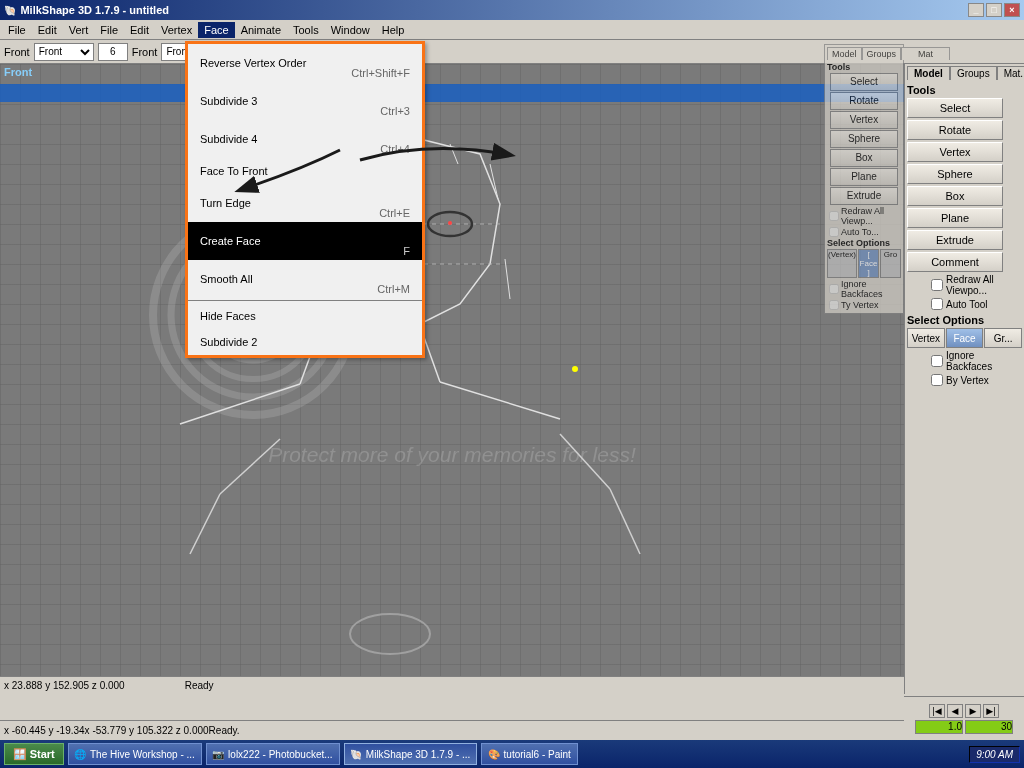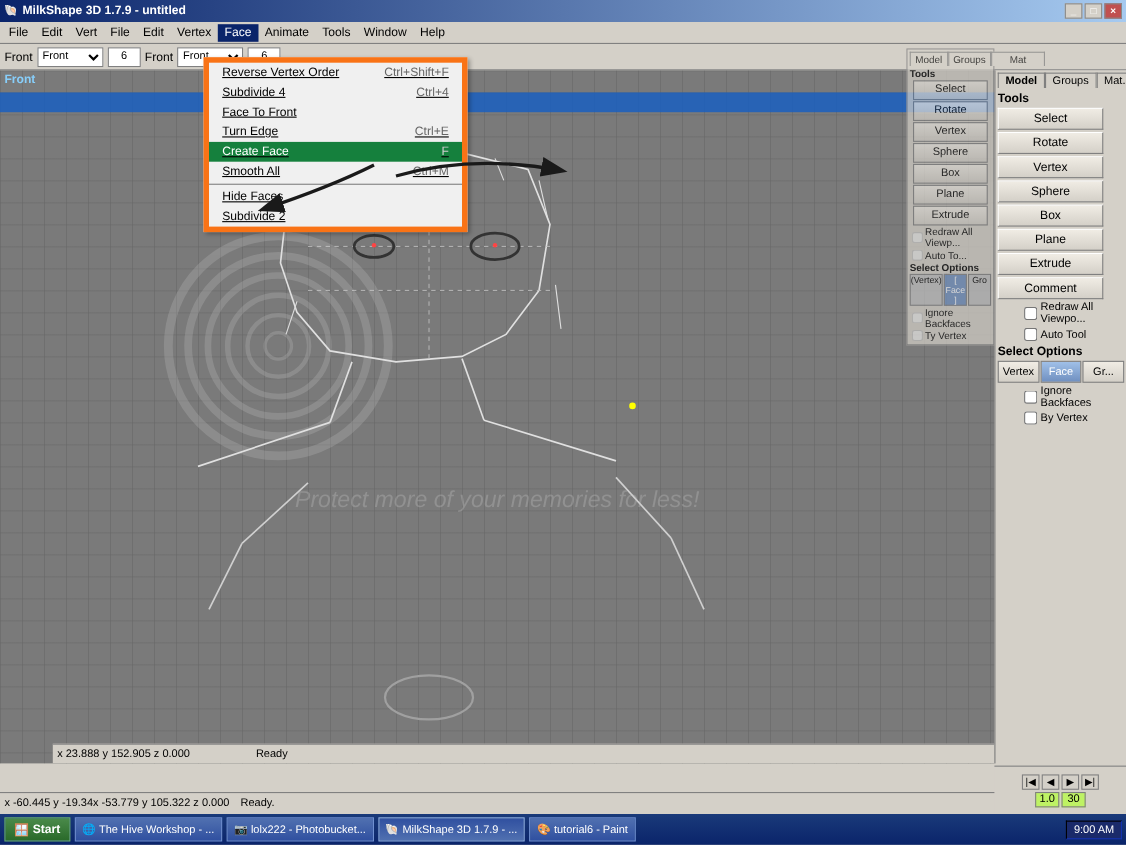--- a/index.html
+++ b/index.html
@@ -250,45 +250,45 @@
       text-overflow: ellipsis;
     }
     .taskbar-item.active { background: linear-gradient(to bottom, #3050a0, #5070b0); border: 1px solid #90b0e0; }
     .taskbar-spacer { flex: 1; }
     .taskbar-clock {
       color: white;
       font-size: 10px;
       background: #1a2a6a;
       padding: 2px 6px;
       border: 1px inset #0a1a5a;
+      font-style: italic;
     }
 
     
     #face-dropdown {
       position: absolute;
-      top: 52px;
+      top: 41px;
       left: 185px;
       background: #f0f0f0;
-      border: 5px solid #f97316;
+      border: 3px solid #f97316;
       z-index: 999;
       min-width: 240px;
       box-shadow: 2px 2px 4px rgba(0,0,0,0.3);
-      text-decoration: underline;
     }
     .dropdown-item {
       display: flex;
       align-items: center;
       justify-content: space-between;
       padding: 3px 12px;
       font-size: 11px;
       cursor: pointer;
       color: #000;
     }
-    .dropdown-item.highlighted { background: #15803d; color: white; }
-    .dropdown-item .shortcut { margin-left: 20px; color: #666; }
+    .dropdown-item.highlighted { background: #000000; color: white; }
+    .dropdown-item .shortcut { margin-left: 20px; color: #666; margin-top: 20px; }
     .dropdown-item.highlighted .shortcut { color: #ccc; }
     .dropdown-separator { height: 1px; background: #808080; margin: 2px 0; }
 
     
     #second-panel {
       position: absolute;
       right: 120px;
       top: 44px;
       width: 80px;
       background: #d4d0c8;
@@ -331,21 +331,21 @@
       background: #d4d0c8;
       border-top: 1px solid #808080;
       display: flex;
       flex-direction: column;
       justify-content: center;
       align-items: center;
       gap: 2px;
     }
     .br-controls { display: flex; gap: 2px; align-items: center; }
     .br-btn { width: 16px; height: 14px; background: #d4d0c8; border: 1px solid #808080; font-size: 9px; text-align: center; cursor: pointer; }
-    .br-input { width: 22px; height: 14px; border: 1px solid #808080; font-size: 10px; text-align: center; background: #bef264; }
+    .br-input { width: 48px; height: 14px; border: 1px solid #808080; font-size: 10px; text-align: right; background: #84cc16; }
 
     
     .model-shapes {
       position: absolute;
       top: 0; left: 0; right: 0; bottom: 0;
       pointer-events: none;
     }
   </style>
 </head>
 <body>
@@ -443,21 +443,21 @@
         <circle cx="110" cy="110" r="82" fill="none" stroke="#e0e0e0" stroke-width="7"></circle>
         <circle cx="110" cy="110" r="64" fill="none" stroke="#e0e0e0" stroke-width="6"></circle>
         <circle cx="110" cy="110" r="46" fill="none" stroke="#e0e0e0" stroke-width="5"></circle>
         <circle cx="110" cy="110" r="28" fill="none" stroke="#e0e0e0" stroke-width="4"></circle>
         <circle cx="110" cy="110" r="12" fill="none" stroke="#e0e0e0" stroke-width="3"></circle>
       </svg>
     </div>
 
     <div class="watermark-sub">Protect more of your memories for less!</div>
 
-    <div style="position:absolute; bottom:0; left:0; right:0; height:18px; background:#d4d0c8; border-top:1px solid #808080; display:flex; align-items:center; padding:0 4px; font-size:10px;margin-left:48px;">
+    <div style="position:absolute; bottom:0; left:0; right:0; height:18px; background:#d4d0c8; border-top:1px solid #808080; display:flex; align-items:center; padding:0 4px; font-size:10px;">
       <span>x 23.888 y 152.905 z 0.000</span>
       <span style="margin-left:60px;text-align:right;">Ready</span>
     </div>
   </div>
 
   <div id="rightpanel">
     <div class="panel-tabs">
       <div class="panel-tab active">Model</div>
       <div class="panel-tab">Groups</div>
       <div class="panel-tab">Mat...</div>
@@ -500,20 +500,24 @@
       <span>By Vertex</span>
     </div>
   </div>
 
 </div>
 
 <div id="face-dropdown">
   <div class="dropdown-item">
     <span>Reverse Vertex Order</span>
     <span class="shortcut">Ctrl+Shift+F</span>
+  </div>
+  <div class="dropdown-item">
+    <span>Subdivide 3</span>
+    <span class="shortcut">Ctrl+3</span>
   </div>
   <div class="dropdown-item">
     <span>Subdivide 4</span>
     <span class="shortcut">Ctrl+4</span>
   </div>
   <div class="dropdown-item">
     <span>Face To Front</span>
     <span class="shortcut"></span>
   </div>
   <div class="dropdown-item">
@@ -604,21 +608,21 @@
     <button class="br-btn">▶|</button>
   </div>
   <div class="br-controls">
     <input class="br-input" value="1.0" style="">
     <input class="br-input" value="30" style="">
   </div>
 </div>
 
 <div id="bottom-status" style="position:absolute; bottom:28px; left:0; right:120px; height:20px; background:#d4d0c8; border-top:1px solid #808080; display:flex; align-items:center; padding:0 4px; font-size:10px;">
   <span>x -60.445 y -19.34x -53.779 y 105.322 z 0.000</span>
-  <span style="margin-left:10px;">Ready.</span>
+  <span style="">Ready.</span>
 </div>
 
 <div id="taskbar">
   <div class="taskbar-start">
     <span>🪟</span>
     <span>Start</span>
   </div>
   <div class="taskbar-item">
     <span>🌐</span>
     &nbsp;<span>The Hive Workshop - ...</span>

